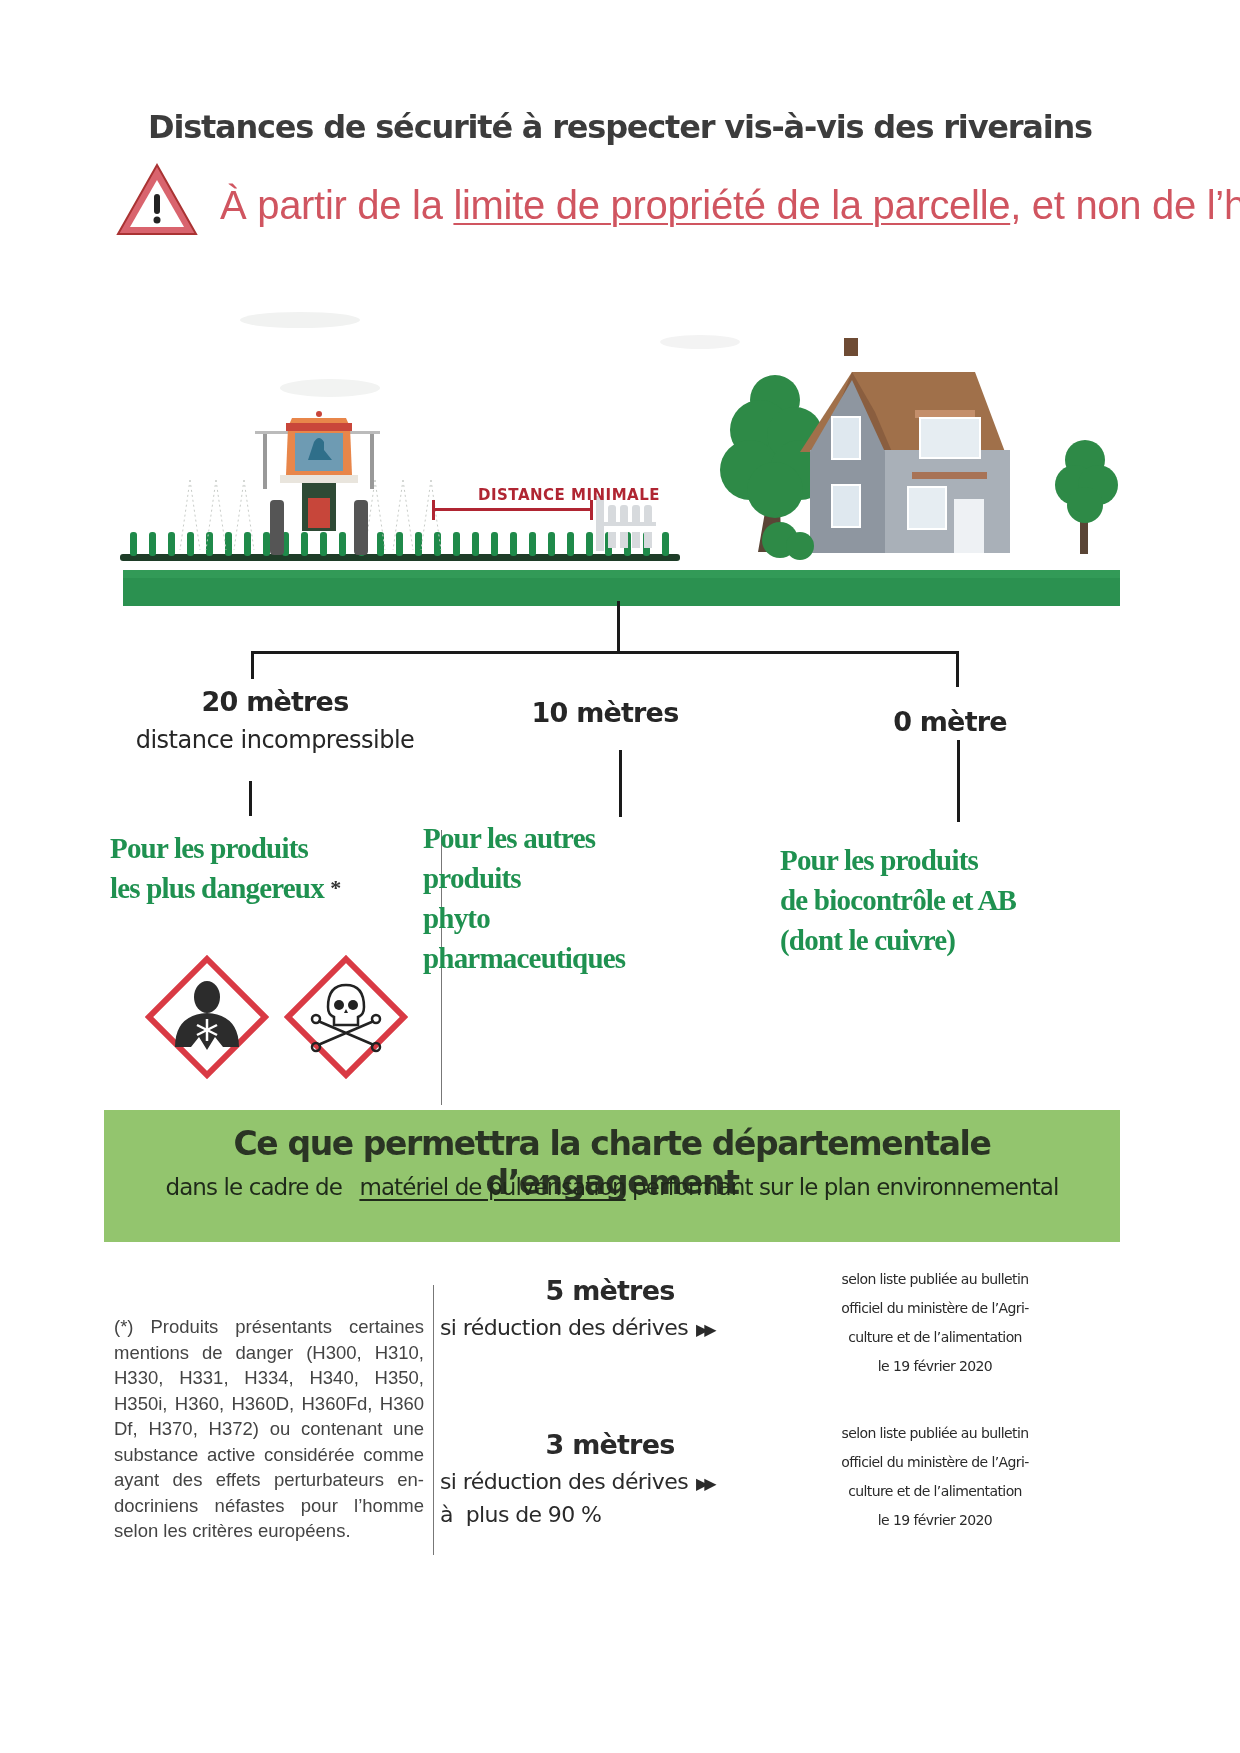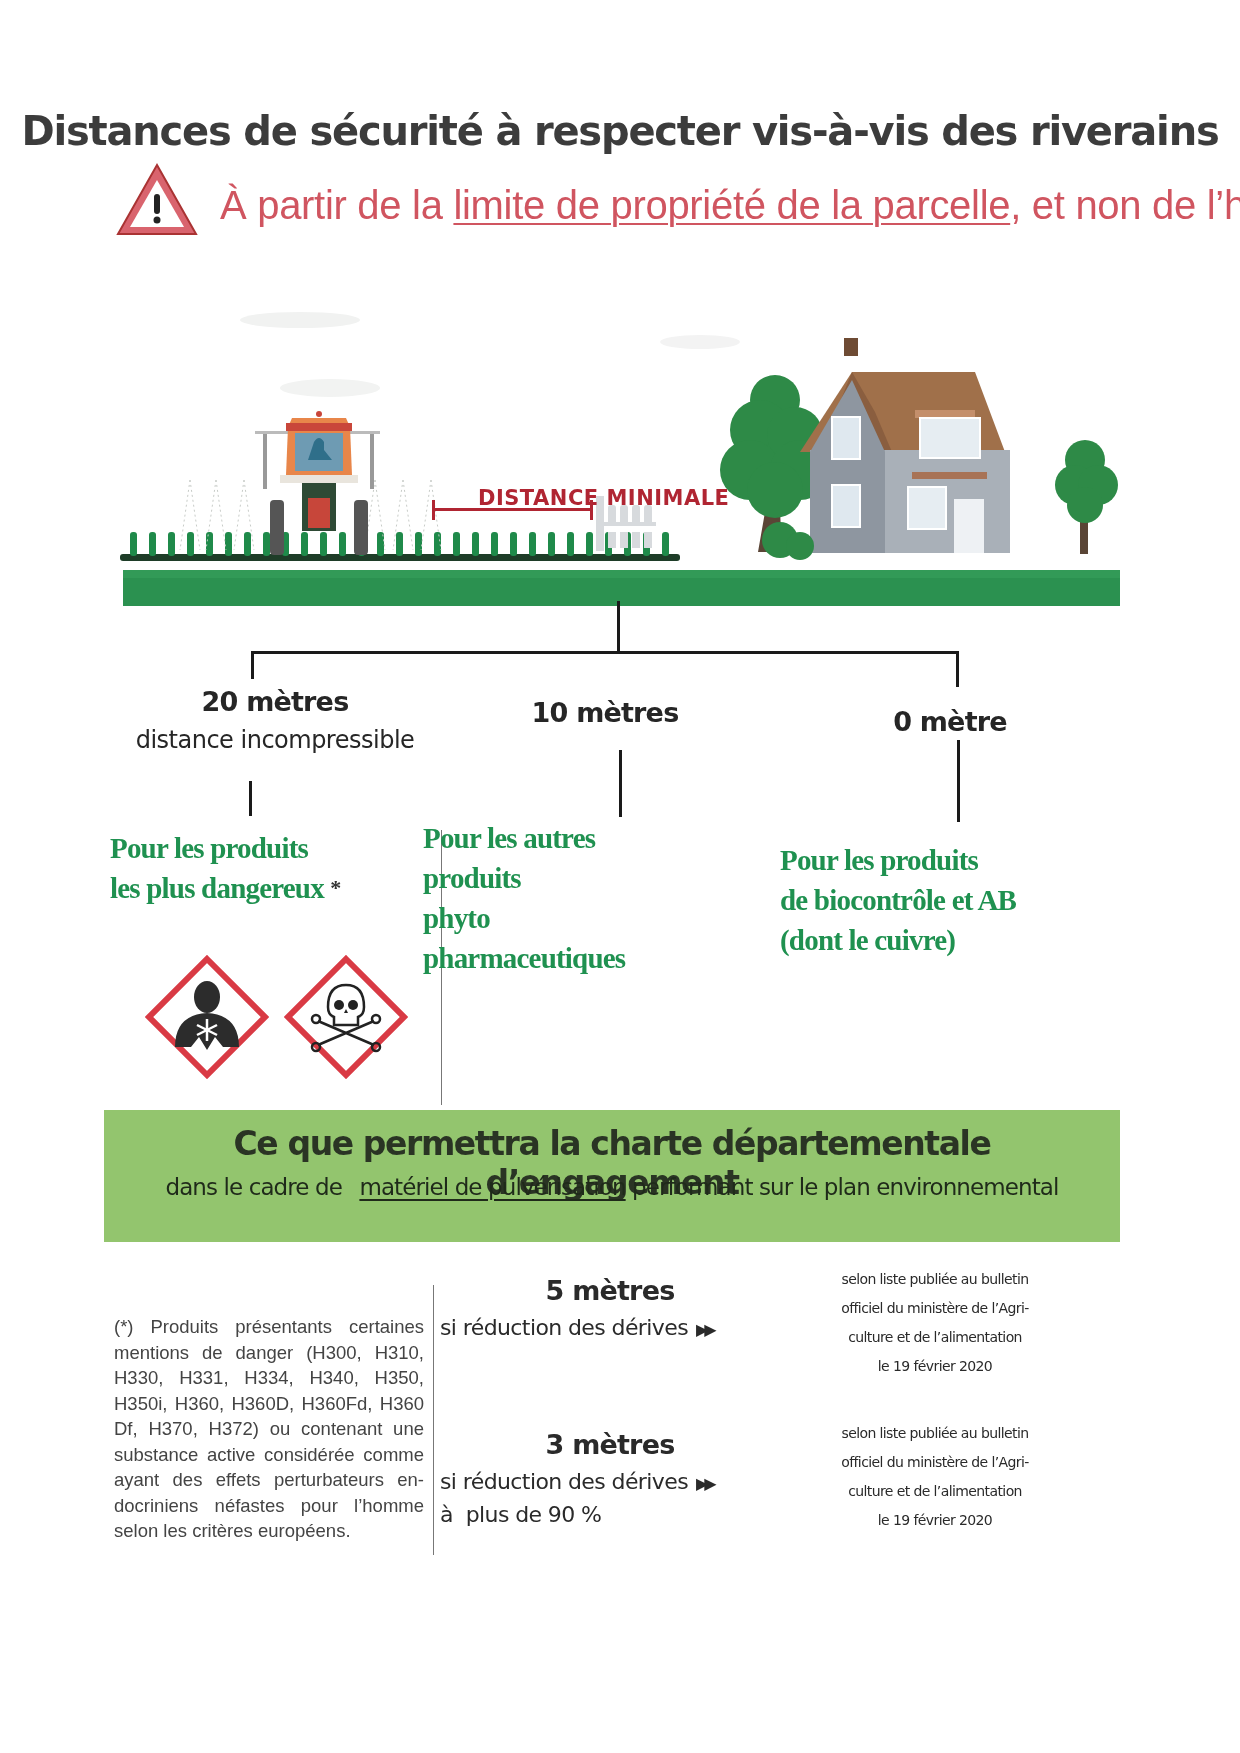--- a/index.html
+++ b/index.html
@@ -12,41 +12,41 @@
       color: #222;
     }
     .abs { position: absolute; }
 
     
     .title {
       left: 0; width: 1240px; top: 108px;
       text-align: center;
       font-family: "DejaVu Sans", sans-serif;
       font-weight: bold;
-      font-size: 40px;
+      font-size: 32px;
       letter-spacing: -1.2px;
       color: #3c3c3c;
     }
     .warn-icon { left: 115px; top: 162px; width: 84px; height: 76px; }
     .subtitle {
       left: 220px; top: 183px;
       font-family: "Liberation Sans", sans-serif;
       font-size: 40px;
       color: #d05560;
       white-space: nowrap;
       letter-spacing: -0.3px;
     }
     .subtitle .u { text-decoration: underline; text-decoration-thickness: 2px; text-underline-offset: 4px; }
 
     
     .illus { left: 120px; top: 300px; width: 1010px; height: 310px; }
     .dist-label {
       left: 478px; top: 486px;
       font-family: "DejaVu Sans", sans-serif;
-      font-weight: bold; font-size: 21px;
+      font-weight: bold; font-size: 15px;
       color: #b02532; letter-spacing: 0.5px;
     }
 
     
     .line { background: #1a1a1a; }
 
     
     .dist-title {
       font-family: "DejaVu Sans", sans-serif;
       font-weight: bold;

